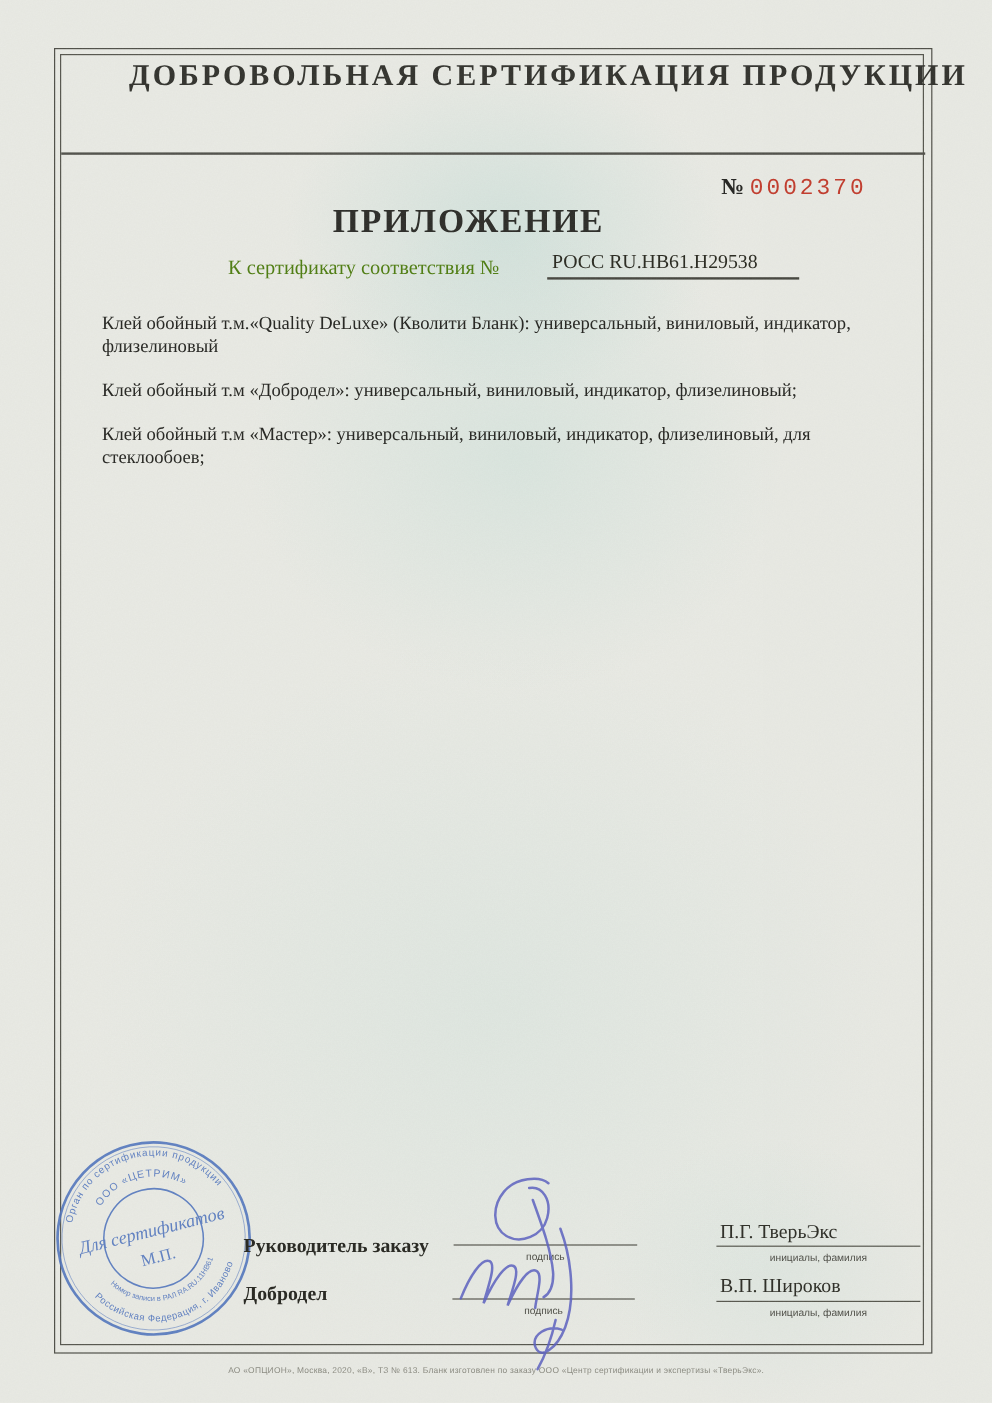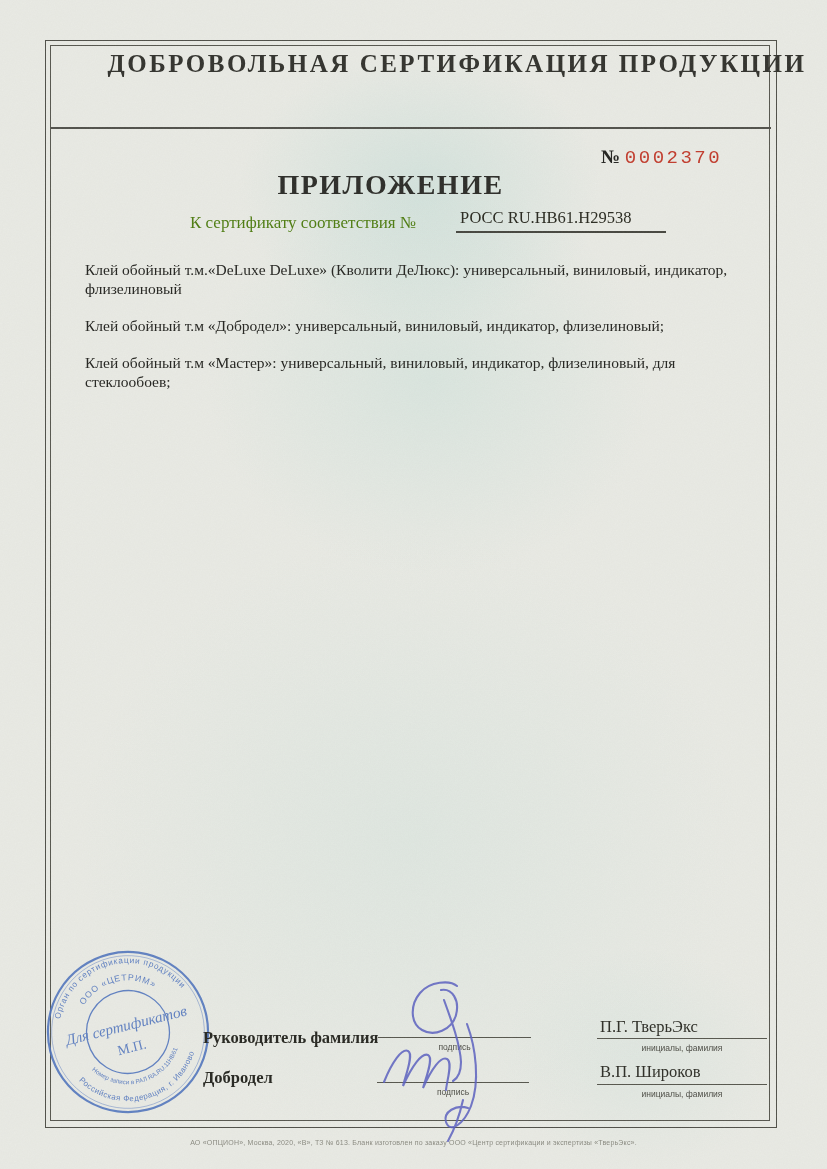--- a/index.html
+++ b/index.html
@@ -65,21 +65,21 @@
   <span class="num-prefix">№</span>
   <span class="num-digits">0002370</span>
 </div>
 
 <div class="abs main-title">ПРИЛОЖЕНИЕ</div>
 <div class="abs cert-label">К сертификату соответствия №</div>
 <div class="abs cert-value">РОСС RU.НВ61.Н29538</div>
 <div class="abs cert-underline"></div>
 
 <div class="abs products">
-  <p>Клей обойный т.м.«DeLuxe DeLuxe» (Кволити ДеЛюкс): универсальный, виниловый, индикатор, флизелиновый</p>
+  <p>Клей обойный т.м.«Quality DeLuxe» (Кволити Бланк): универсальный, виниловый, индикатор, флизелиновый</p>
   <p>Клей обойный т.м «Добродел»: универсальный, виниловый, индикатор, флизелиновый;</p>
   <p>Клей обойный т.м «Мастер»: универсальный, виниловый, индикатор, флизелиновый, для стеклообоев;</p>
 </div>
 
 <div class="abs stamp-wrap">
   <svg width="184" height="184" viewBox="0 0 200 200">
     <g fill="none" stroke="#4d72bd">
       <circle cx="100" cy="100" r="87" stroke-width="2.4"></circle>
       <circle cx="100" cy="100" r="83" stroke-width="0.7" opacity="0.7"></circle>
       <circle cx="100" cy="100" r="45" stroke-width="1.4"></circle>
@@ -102,21 +102,21 @@
       </text>
       <text font-size="8.6" letter-spacing="0.5">
         <textPath href="#arcBotOuter" startOffset="50%" text-anchor="middle">Российская Федерация, г. Иваново</textPath>
       </text>
       <text x="100" y="98" text-anchor="middle" font-family="Liberation Serif, serif" font-style="italic" font-size="16.5">Для сертификатов</text>
       <text x="100" y="122" text-anchor="middle" font-family="Liberation Serif, serif" font-size="15">М.П.</text>
     </g>
   </svg>
 </div>
 
-<div class="abs sig-role role-1">Руководитель фамилия</div>
+<div class="abs sig-role role-1">Руководитель заказу</div>
 <div class="abs sig-line line-sig1"></div>
 <div class="abs sig-caption cap-sig1">подпись</div>
 <div class="abs sig-name name-1">П.Г. ТверьЭкс</div>
 <div class="abs sig-line line-name1"></div>
 <div class="abs sig-caption cap-name1">инициалы, фамилия</div>
 
 <div class="abs sig-role role-2">Добродел</div>
 <div class="abs sig-line line-sig2"></div>
 <div class="abs sig-caption cap-sig2">подпись</div>
 <div class="abs sig-name name-2">В.П. Широков</div>

